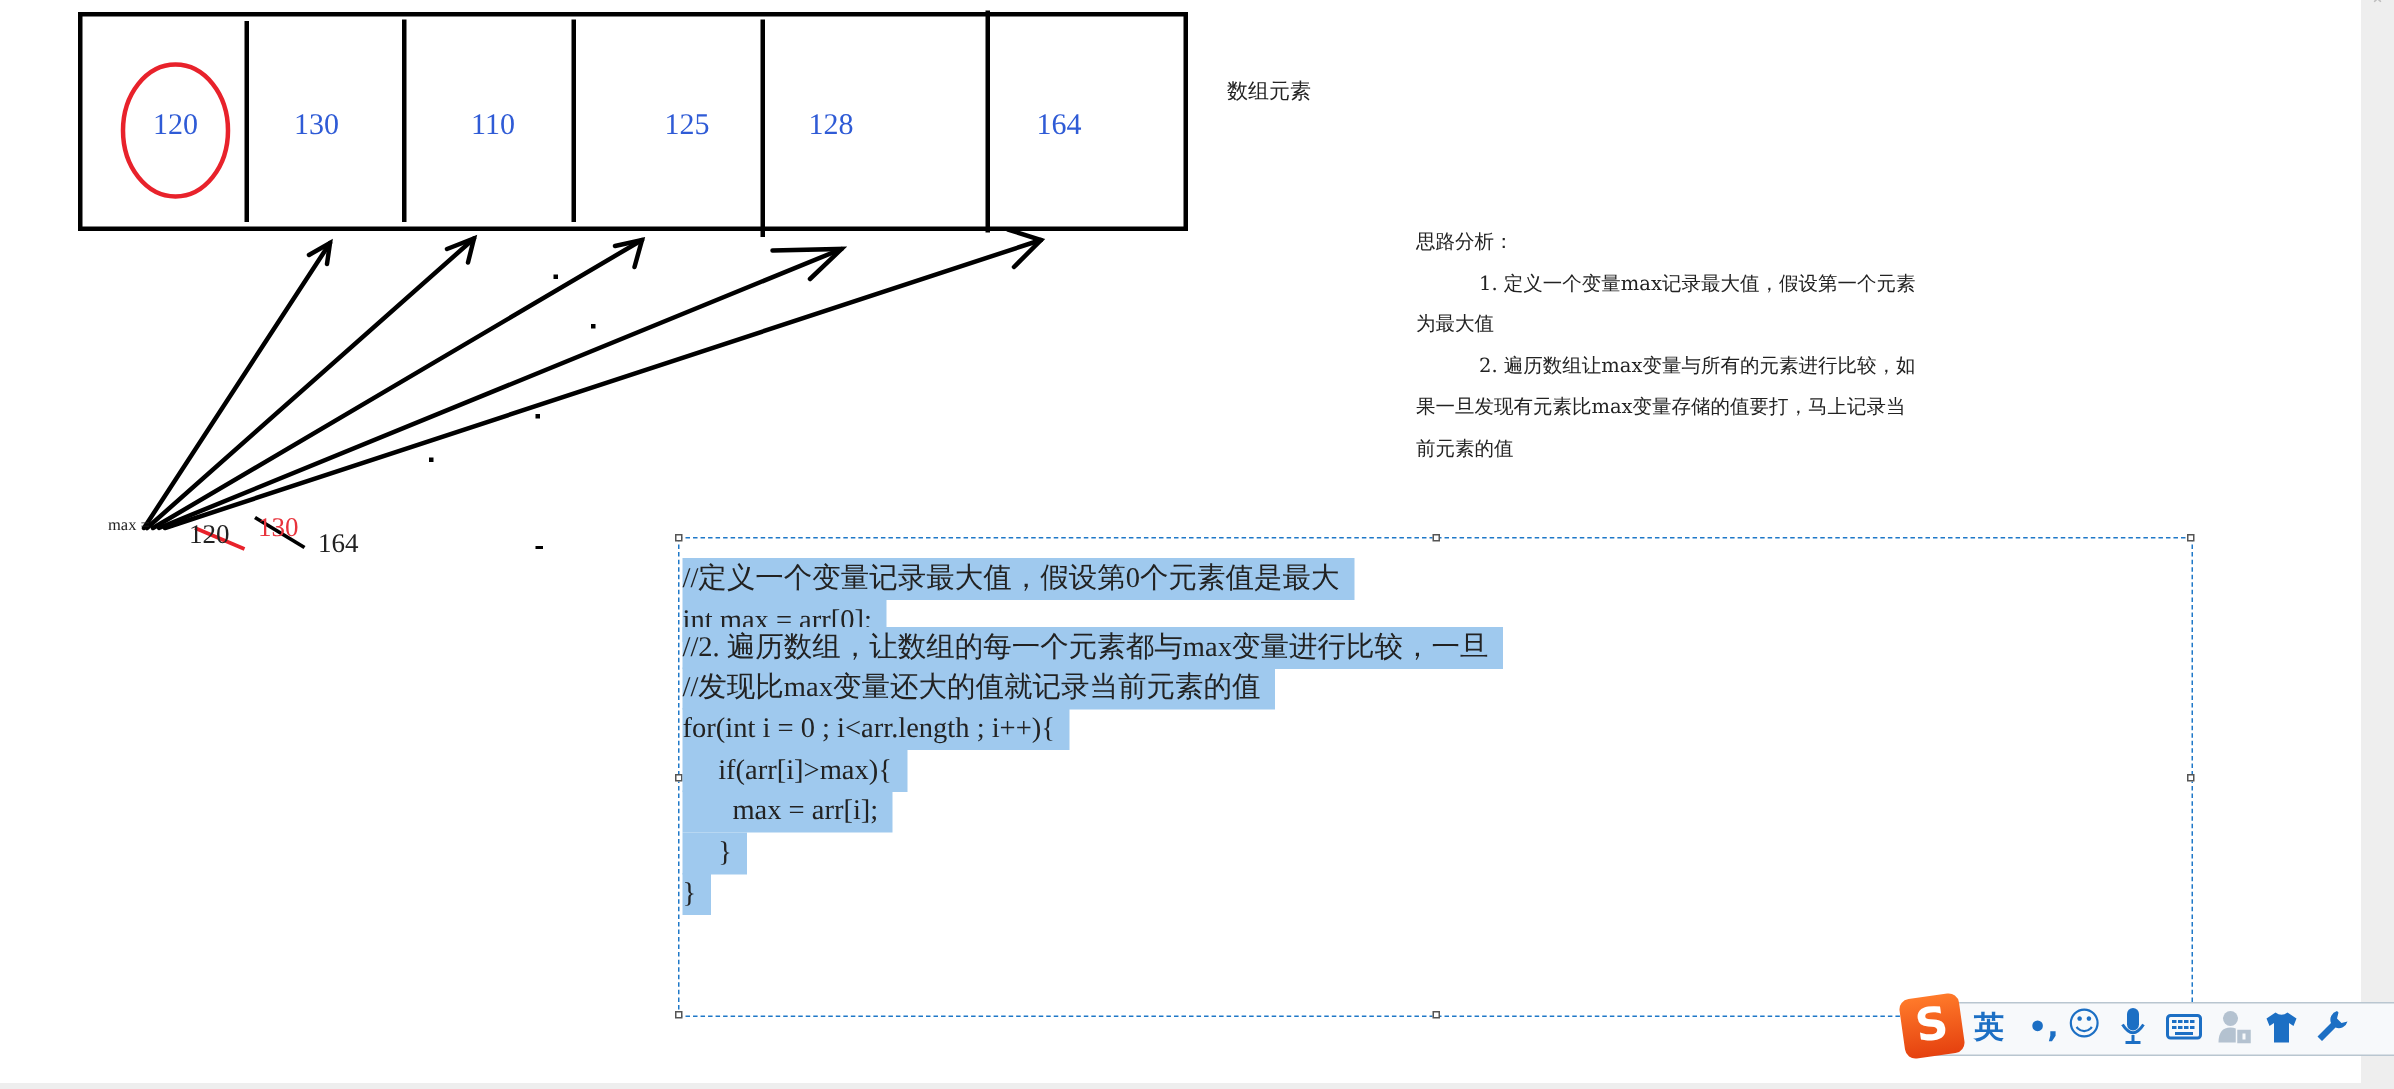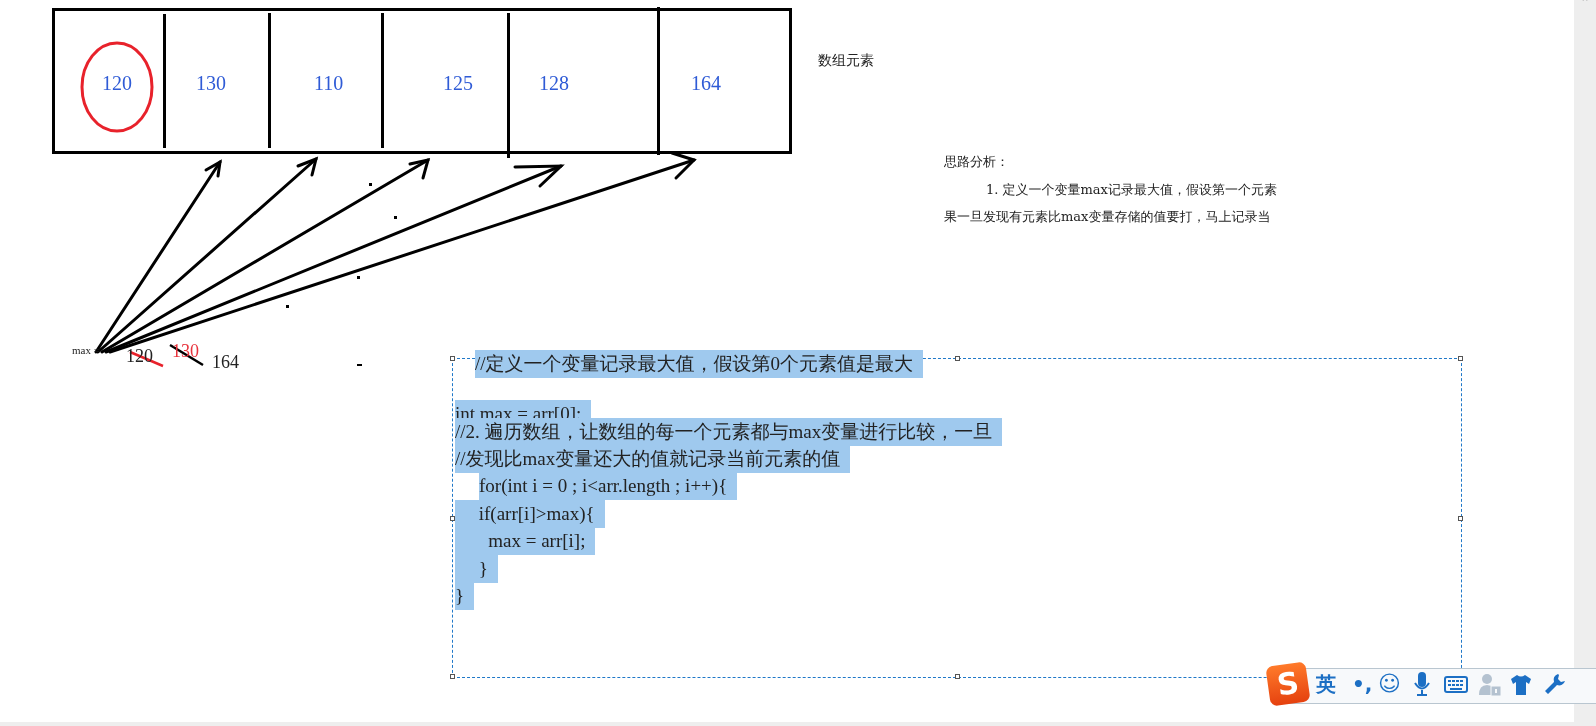--- a/index.html
+++ b/index.html
@@ -86,37 +86,40 @@
 <div class="abs label-array">数组元素</div>
 
 <div class="abs max-label">max =</div>
 <div class="abs val-120">120</div>
 <div class="abs val-130">130</div>
 <div class="abs val-164">164</div>
 
 <div class="abs analysis">
   <div>思路分析：</div>
   <div class="indent">1. 定义一个变量max记录最大值，假设第一个元素</div>
+  <div>为最大值</div>
+  <div class="indent">2. 遍历数组让max变量与所有的元素进行比较，如</div>
   <div>果一旦发现有元素比max变量存储的值要打，马上记录当</div>
+  <div>前元素的值</div>
 </div>
 
 <div class="abs code-box">
   <div class="handle" style="left:-3px;top:-3px;"></div>
   <div class="handle" style="left:502px;top:-3px;"></div>
   <div class="handle" style="left:1005px;top:-3px;"></div>
   <div class="handle" style="left:-3px;top:157px;"></div>
   <div class="handle" style="left:1005px;top:157px;"></div>
   <div class="handle" style="left:-3px;top:315px;"></div>
   <div class="handle" style="left:502px;top:315px;"></div>
 </div>
-<div class="code-line" style="top:350px;margin-left:20px;">//定义一个变量记录最大值，假设第0个元素值是最大</div>
+<div class="code-line" style="top:372px;">//定义一个变量记录最大值，假设第0个元素值是最大</div>
 <div class="code-line" style="top:400px;">int max = arr[0];</div>
 <div class="code-line" style="top:418px;">//2. 遍历数组，让数组的每一个元素都与max变量进行比较，一旦</div>
 <div class="code-line" style="top:445px;">//发现比max变量还大的值就记录当前元素的值</div>
-<div class="code-line" style="top:472px;margin-left:24px;">for(int i = 0 ; i&lt;arr.length ; i++){</div>
+<div class="code-line" style="top:472px;">for(int i = 0 ; i&lt;arr.length ; i++){</div>
 <div class="code-line" style="top:500px;">     if(arr[i]&gt;max){</div>
 <div class="code-line" style="top:527px;">       max = arr[i];</div>
 <div class="code-line" style="top:555px;">     }</div>
 <div class="code-line" style="top:582px;">}</div>
 
 <div class="abs ime-bar">
   <div class="ime-panel"></div>
   <div class="ime-logo">S</div>
   <div class="ime-icon" style="left:52px;">英</div>
   <div class="ime-icon" style="left:88px;">•,</div>

